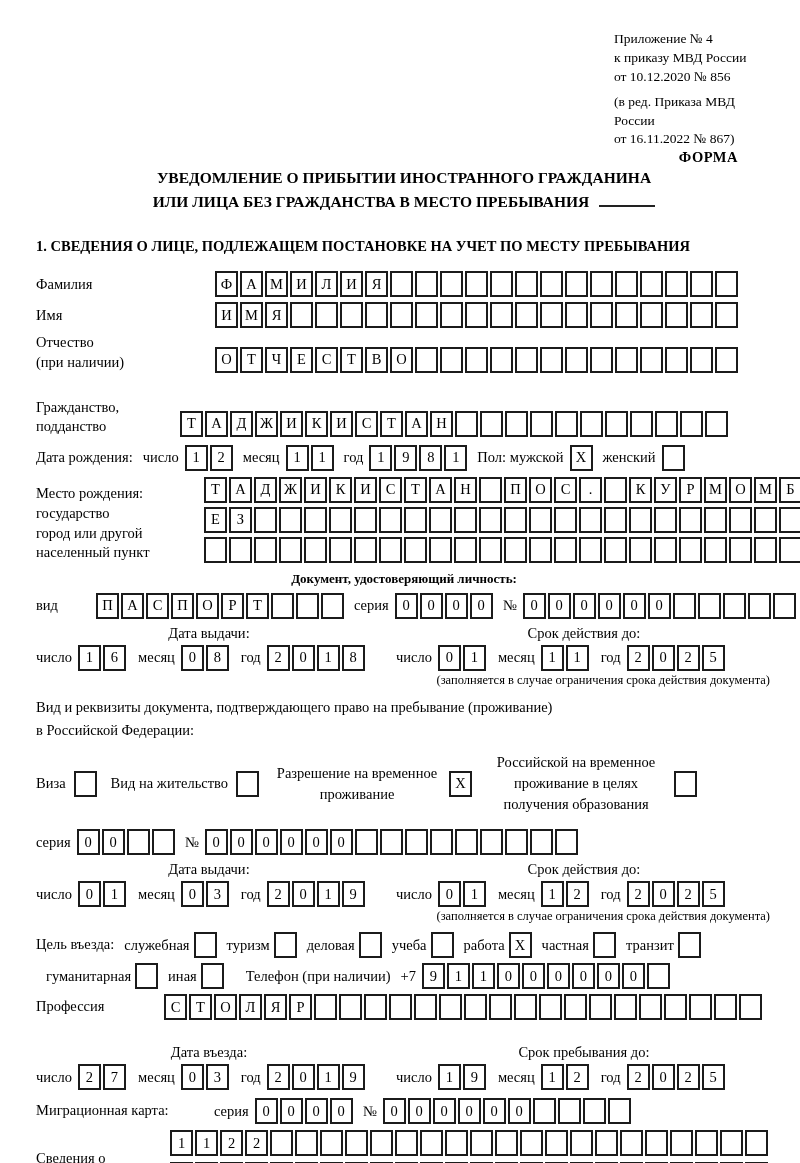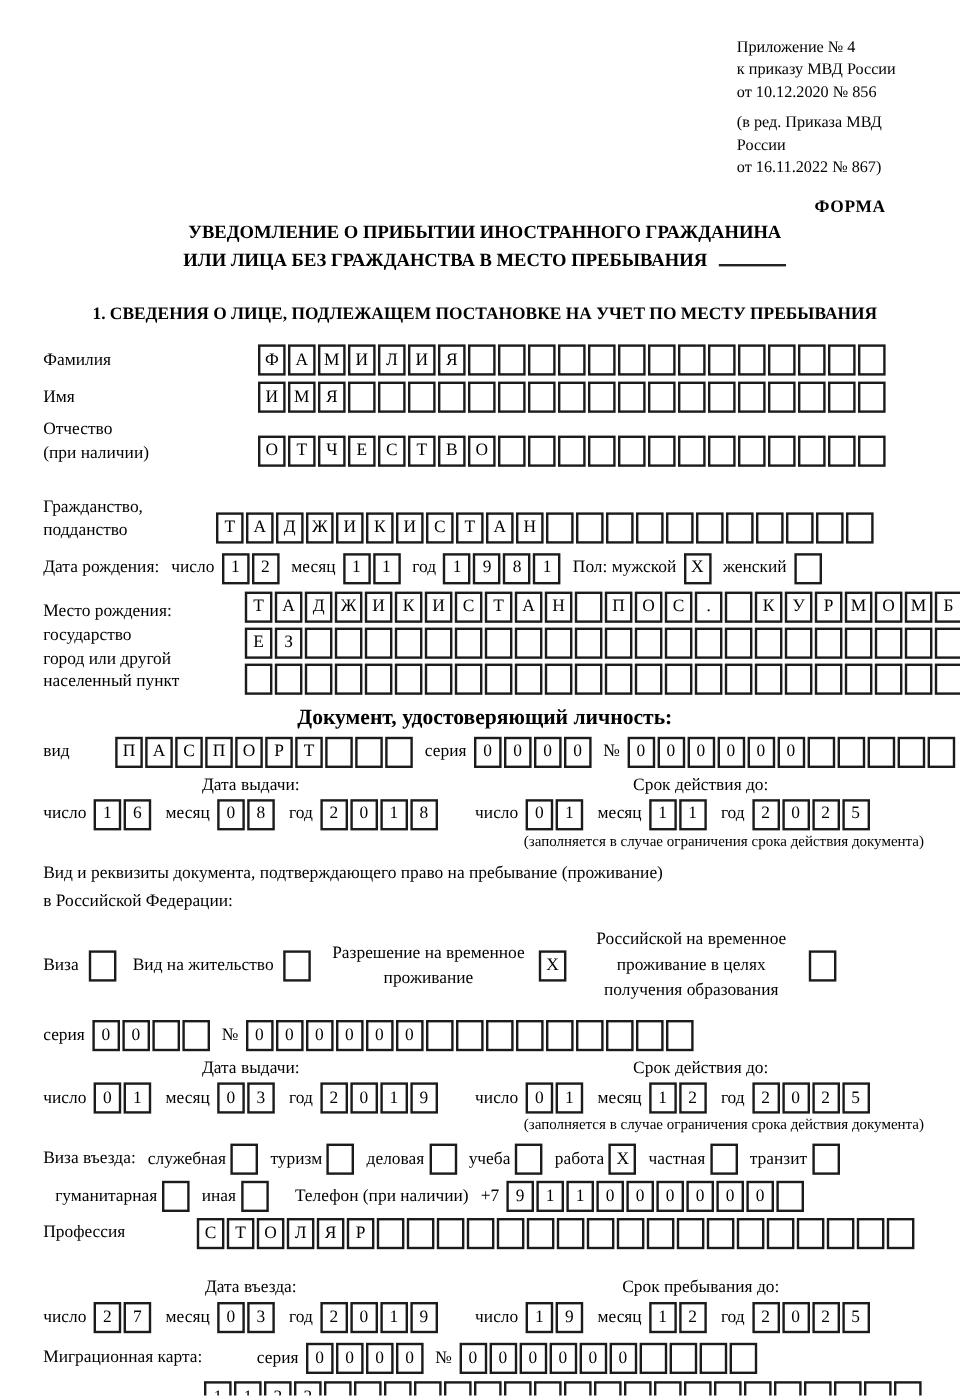--- a/index.html
+++ b/index.html
@@ -3,40 +3,40 @@
 <meta charset="utf-8">
 <style>
   html,body{margin:0;padding:0;background:#fff;}
   body{width:800px;height:1163px;overflow:hidden;color:#000;
        font-family:"Liberation Serif","DejaVu Serif",serif;font-size:14.5px;}
   .page{box-sizing:border-box;width:800px;height:1163px;padding:30px 28px 0 36px;}
 
   
   .hdr-right{margin-left:578px;line-height:1.4;font-size:13.5px;}
   .hdr-right .gap{margin-top:6px;}
-  .forma{text-align:right;padding-right:34px;font-weight:bold;margin-top:16px;font-size:14.5px;letter-spacing:.5px;}
+  .forma{text-align:right;padding-right:34px;font-weight:bold;font-size:14.5px;letter-spacing:.5px;}
 
   
   .title{text-align:center;font-weight:bold;font-size:15.5px;line-height:1.55;margin-top:0;}
   .blank-line{display:inline-block;width:56px;border-bottom:2px solid #222;height:14px;margin-left:10px;}
-  .section-heading{text-align:center;font-weight:bold;font-size:14.5px;margin-top:24px;margin-bottom:16px;}
+  .section-heading{text-align:left;font-weight:bold;font-size:14.5px;margin-top:24px;margin-bottom:16px;}
 
   
   .row{display:flex;align-items:center;margin-bottom:5px;}
   .row.top{align-items:flex-end;}
   .cells{display:inline-flex;gap:2px;vertical-align:middle;flex:0 0 auto;}
   .cell{width:23px;height:26px;box-sizing:border-box;border:2px solid #1b1b1b;background:#fff;
         display:inline-flex;align-items:center;justify-content:center;font-size:14.5px;flex:0 0 auto;}
   .lbl{flex:0 0 auto;line-height:1.35;}
   .w179{width:179px;} .w144{width:144px;margin-top:20px;} .w168{width:168px;} .w128{width:128px;} .w134{width:134px;}
   .sub-lbl{margin:0 6px 0 10px;flex:0 0 auto;}
   .sub-lbl.first{margin-left:0;}
   .colrows{display:flex;flex-direction:column;gap:4px;}
 
-  .center-bold{text-align:center;font-weight:bold;font-size:18px;margin:8px 0 6px 0;}
+  .center-bold{text-align:center;font-weight:bold;font-size:13px;margin:8px 0 6px 0;}
 
   
   .date-pair{display:flex;margin-bottom:2px;}
   .date-col{width:47%;}
   .date-col.rt{width:53%;padding-left:14px;box-sizing:border-box;}
   .date-head{text-align:center;margin-bottom:3px;}
   .date-row{display:flex;align-items:center;}
   .date-row .sub-lbl{margin:0 6px 0 0;}
   .date-row .cells{margin-right:12px;}
   .note-right{text-align:right;font-size:12.5px;margin:2px 2px 8px 0;}
@@ -489,21 +489,21 @@
             <span class="cell">0</span>
             <span class="cell">2</span>
             <span class="cell">5</span>
           </span>
       </div>
     </div>
   </div>
   <div class="note-right">(заполняется в случае ограничения срока действия документа)</div>
 
   <div class="row purpose">
-    <span class="lbl">Виза въезда:</span>
+    <span class="lbl">Цель въезда:</span>
     <span class="sub-lbl">служебная</span>
     <span class="cells">
         <span class="cell"></span>
       </span>
     <span class="sub-lbl">туризм</span>
     <span class="cells">
         <span class="cell"></span>
       </span>
     <span class="sub-lbl">деловая</span>
     <span class="cells">

